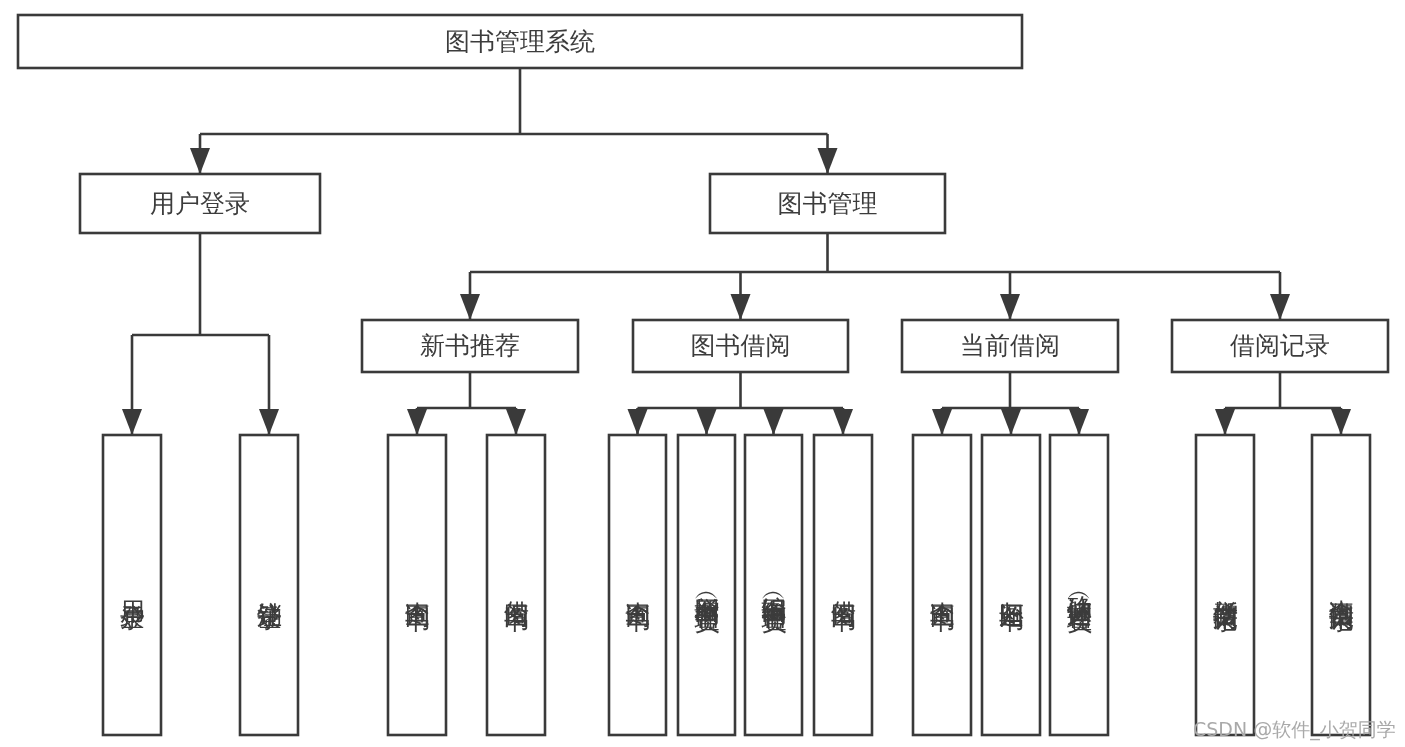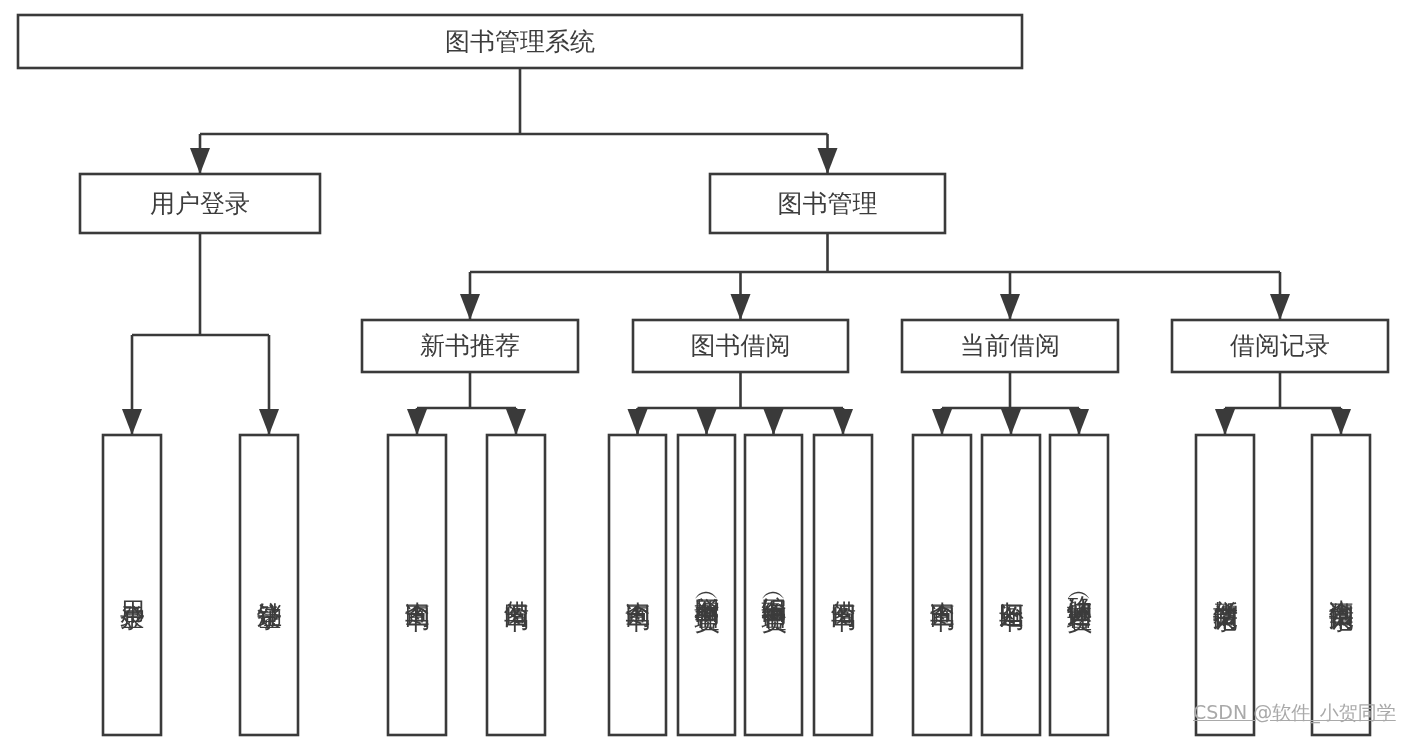--- a/index.html
+++ b/index.html
@@ -243,15 +243,15 @@
         <span class="vlabel">确认归还（管理员）</span>
       </div>
       <div class="vlabel-wrap" style="left: 1196px; top: 435px; width: 58px; height: 300px;">
         <span class="vlabel">新增借阅记录</span>
       </div>
       <div class="vlabel-wrap" style="left: 1312px; top: 435px; width: 58px; height: 300px;">
         <span class="vlabel">查询借阅记录</span>
       </div>
     </div>
 
-  <div class="watermark" id="watermark" style="left: 1193px; top: 700px; text-decoration: underline;">CSDN @软件_小贺同学</div>
+  <div class="watermark" id="watermark" style="left: 1193px; top: 717px;">CSDN @软件_小贺同学</div>
 
 </div>
 
 </body></html>

